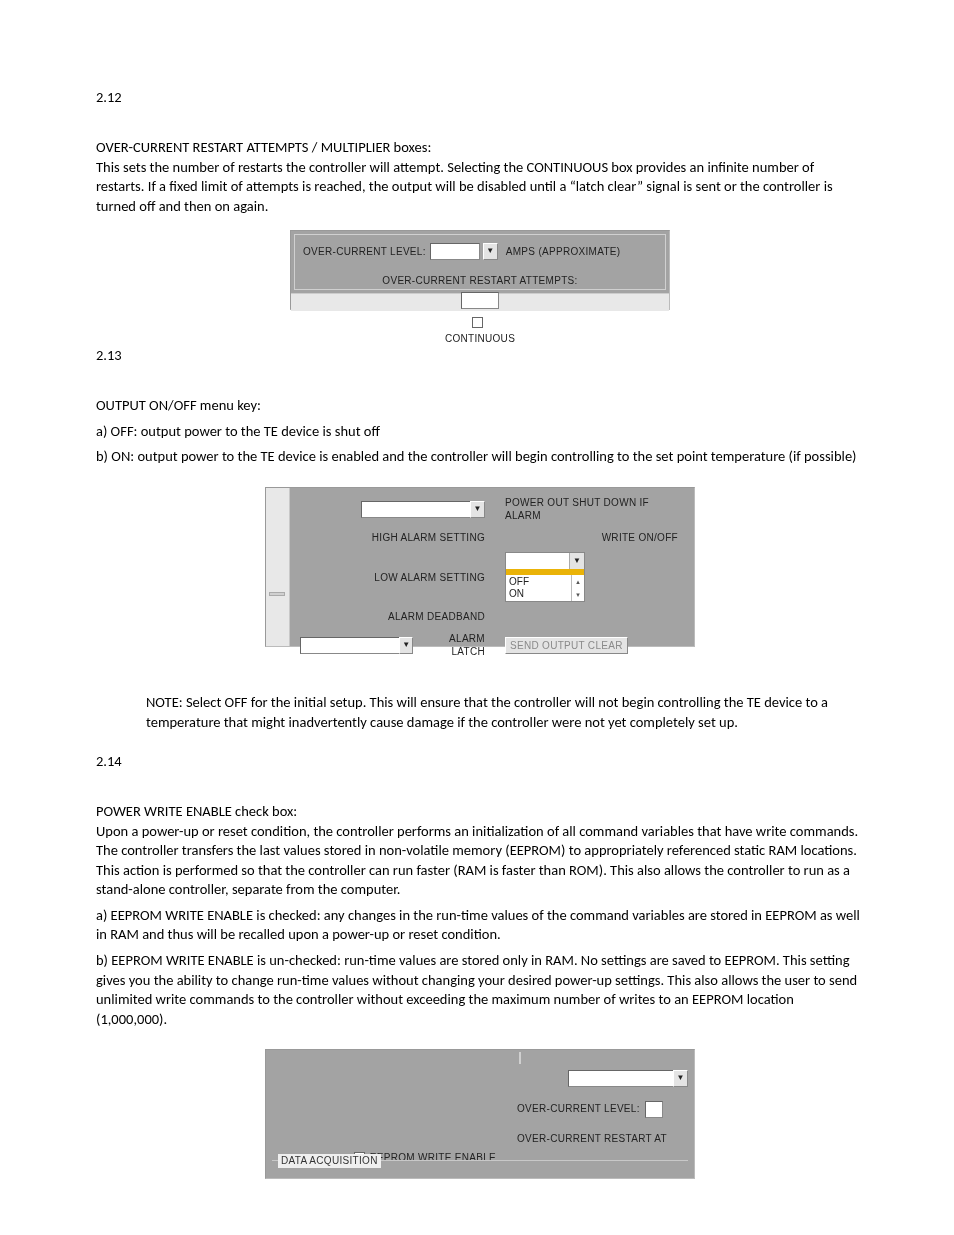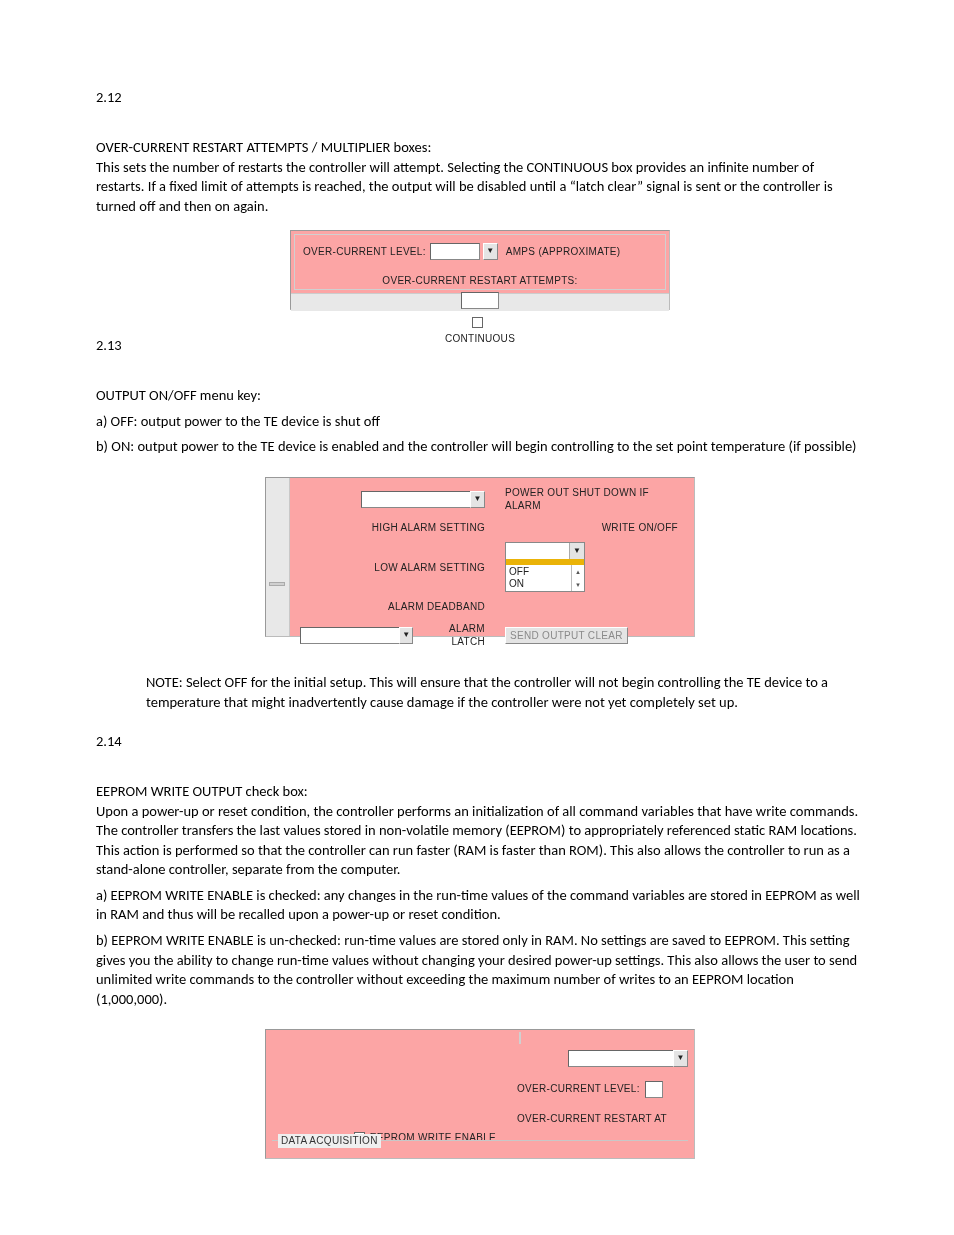--- a/index.html
+++ b/index.html
@@ -44,25 +44,25 @@
   .sub .subline {
     margin-bottom: 6px;
   }
   .note {
     margin-top: 10px;
     margin-left: 50px;
   }
 
   
   .panel {
-    margin: 14px auto 6px auto;
+    margin: 14px auto 16px auto;
     border: 1px solid #bbb;
     border-top-color: #999;
     border-left-color: #999;
-    background: #fca5a5;
+    background: #a3a3a3;
     font-family: "MS Sans Serif", Tahoma, Arial, sans-serif;
     font-size: 10px;
     color: #222;
     box-sizing: border-box;
     position: relative;
   }
   .panel * { box-sizing: border-box; }
   .row {
     display: flex;
     align-items: center;
@@ -247,21 +247,21 @@
 
   <div class="gap-m"></div>
 
   <div class="note">NOTE: Select OFF for the initial setup.  This will ensure that the controller will not begin controlling the TE device to a temperature that might inadvertently cause damage if the controller were not yet completely set up.</div>
 
   <div class="gap-m"></div>
 
   <div class="item">
     <div class="num">2.14</div>
     <div class="body">
-      <span class="heading">EEPROM WRITE OUTPUT check box:</span><br>
+      <span class="heading">POWER WRITE ENABLE check box:</span><br>
       <span class="desc">Upon a power-up or reset condition, the controller performs an initialization of all command variables that have write commands.  The controller transfers the last values stored in non-volatile memory (EEPROM) to appropriately referenced static RAM locations.  This action is performed so that the controller can run faster (RAM is faster than ROM). This also allows the controller to run as a stand-alone controller, separate from the computer.</span>
       <div class="sub">
         <div class="subline">a) EEPROM WRITE ENABLE is checked: any changes in the run-time values of the command variables are stored in EEPROM as well in RAM and thus will be recalled upon a power-up or reset condition.</div>
         <div class="subline">b) EEPROM WRITE ENABLE is un-checked: run-time values are stored only in RAM. No settings are saved to EEPROM.  This setting gives you the ability to change run-time values without changing your desired power-up settings.  This also allows the user to send unlimited write commands to the controller without exceeding the maximum number of writes to an EEPROM location (1,000,000).</div>
       </div>
     </div>
   </div>
 
   <div class="panel panel3">
     <div class="inner">

